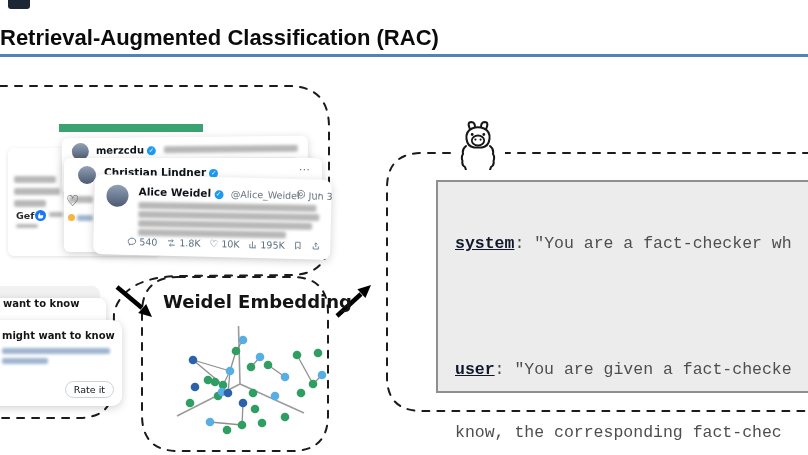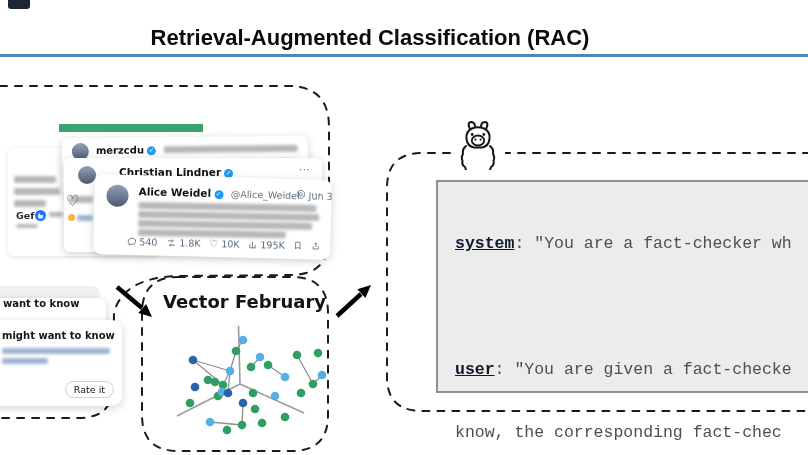--- a/index.html
+++ b/index.html
@@ -1,20 +1,20 @@
 <!DOCTYPE html>
 <html><head>
 <meta charset="utf-8">
 <style>
   html,body{margin:0;padding:0;background:#fff;}
   .stage{position:relative;width:808px;height:455px;overflow:hidden;background:#fff;
          font-family:"DejaVu Sans","Liberation Sans",sans-serif;color:#111;}
   
   .corner-fragment{position:absolute;left:8px;top:0;width:22px;height:9px;background:#1c2733;border-radius:0 0 3px 3px;}
-  .title{position:absolute;left:0;top:25px;width:740px;text-align:center;
+  .title{position:absolute;left:0;top:25px;width:740px;
          font-family:"Liberation Sans",sans-serif;font-weight:bold;font-size:22px;color:#0b0b0b;}
   .blue-rule{position:absolute;left:0;top:54px;width:808px;height:3px;background:#5184b4;}
   
   .overlay{position:absolute;left:0;top:0;width:808px;height:455px;}
   .dashed{fill:none;stroke:#1b1b1b;stroke-width:2;stroke-dasharray:7 8;stroke-linecap:round;}
   
   .collect-label{position:absolute;left:36px;top:76px;background:#fff;padding:0 5px;
                  font-weight:bold;font-size:17px;color:#141414;}
   .smp-heading{position:absolute;left:61px;top:101px;font-weight:bold;font-size:20px;color:#141414;}
   .smp-underline{position:absolute;left:59px;top:124px;width:144px;height:8px;background:#3ba271;}
@@ -154,21 +154,21 @@
     <div class="avatar" style="left:10px;top:5px;width:17px;height:17px;"></div>
     <div class="pname" style="left:34px;top:7px;font-size:10px;">
       <span>merzcdu</span><span class="vbadge">✓</span>
     </div>
     <div class="bar" style="left:102px;top:9px;width:134px;"></div>
     <div class="bar" style="left:34px;top:23px;width:200px;"></div>
   </div>
 
   <div class="card" style="left:64px;top:158px;width:258px;height:94px;">
     <div class="avatar" style="left:14px;top:8px;width:18px;height:18px;"></div>
-    <div class="pname" style="left:40px;top:8px;margin-left:15px;">
+    <div class="pname" style="left:40px;top:8px;">
       <span>Christian Lindner</span><span class="vbadge">✓</span>
     </div>
     <div class="pmeta" style="left:40px;top:21px;">
       <span>18 February ·</span> <span>⊕</span>
     </div>
     <div class="pmenu" style="right:12px;top:5px;">⋯</div>
     <div class="bar" style="left:5px;top:38px;width:24px;"></div>
     <div class="heart-glyph" style="left:2px;top:34px;">♡</div>
     <div class="yellow-dot" style="left:4px;top:56px;"></div>
     <div class="bluebar" style="left:13px;top:57px;width:16px;"></div>
@@ -228,21 +228,21 @@
   <div class="card" style="left:-30px;top:298px;width:136px;height:50px;border-radius:8px;">
     <div class="note-text" style="left:33px;top:0;">want to know</div>
   </div>
   <div class="card" style="left:-34px;top:320px;width:156px;height:86px;border-radius:10px;">
     <div class="note-text" style="left:36px;top:10px;">might want to know</div>
     <div class="bluebar" style="left:36px;top:28px;width:108px;"></div>
     <div class="bluebar" style="left:36px;top:38px;width:46px;"></div>
     <div class="rate-btn">Rate it</div>
   </div>
 
-  <div class="ve-label">Vector February</div>
+  <div class="ve-label">Weidel Embedding</div>
 
   <div class="llama-wrap">
     <svg width="54" height="50" viewBox="0 0 52 50" xmlns="http://www.w3.org/2000/svg">
       <g stroke="#161616" stroke-width="2" stroke-linecap="round" stroke-linejoin="round" fill="#fff">
         <path d="M19 11 Q14 2 19.5 2 Q24 2.5 22.8 10"></path>
         <path d="M33 11 Q38 2 32.5 2 Q28 2.5 29.2 10"></path>
         <path d="M14 26 Q10 29 11 34 Q9 37 10.5 41 Q9.5 45 13 47 L14 50"></path>
         <path d="M38 26 Q42 29 41 34 Q43 37 41.5 41 Q42.5 45 39 47 L38 50"></path>
         <path d="M20 8.5 Q26 6 32 8.5 Q38.5 11.5 37.5 19 Q36.5 26.5 30 27.5 L22 27.5 Q15.5 26.5 14.5 19 Q13.5 11.5 20 8.5 Z"></path>
         <ellipse cx="26" cy="20.5" rx="6.2" ry="5" stroke-width="1.8"></ellipse>

